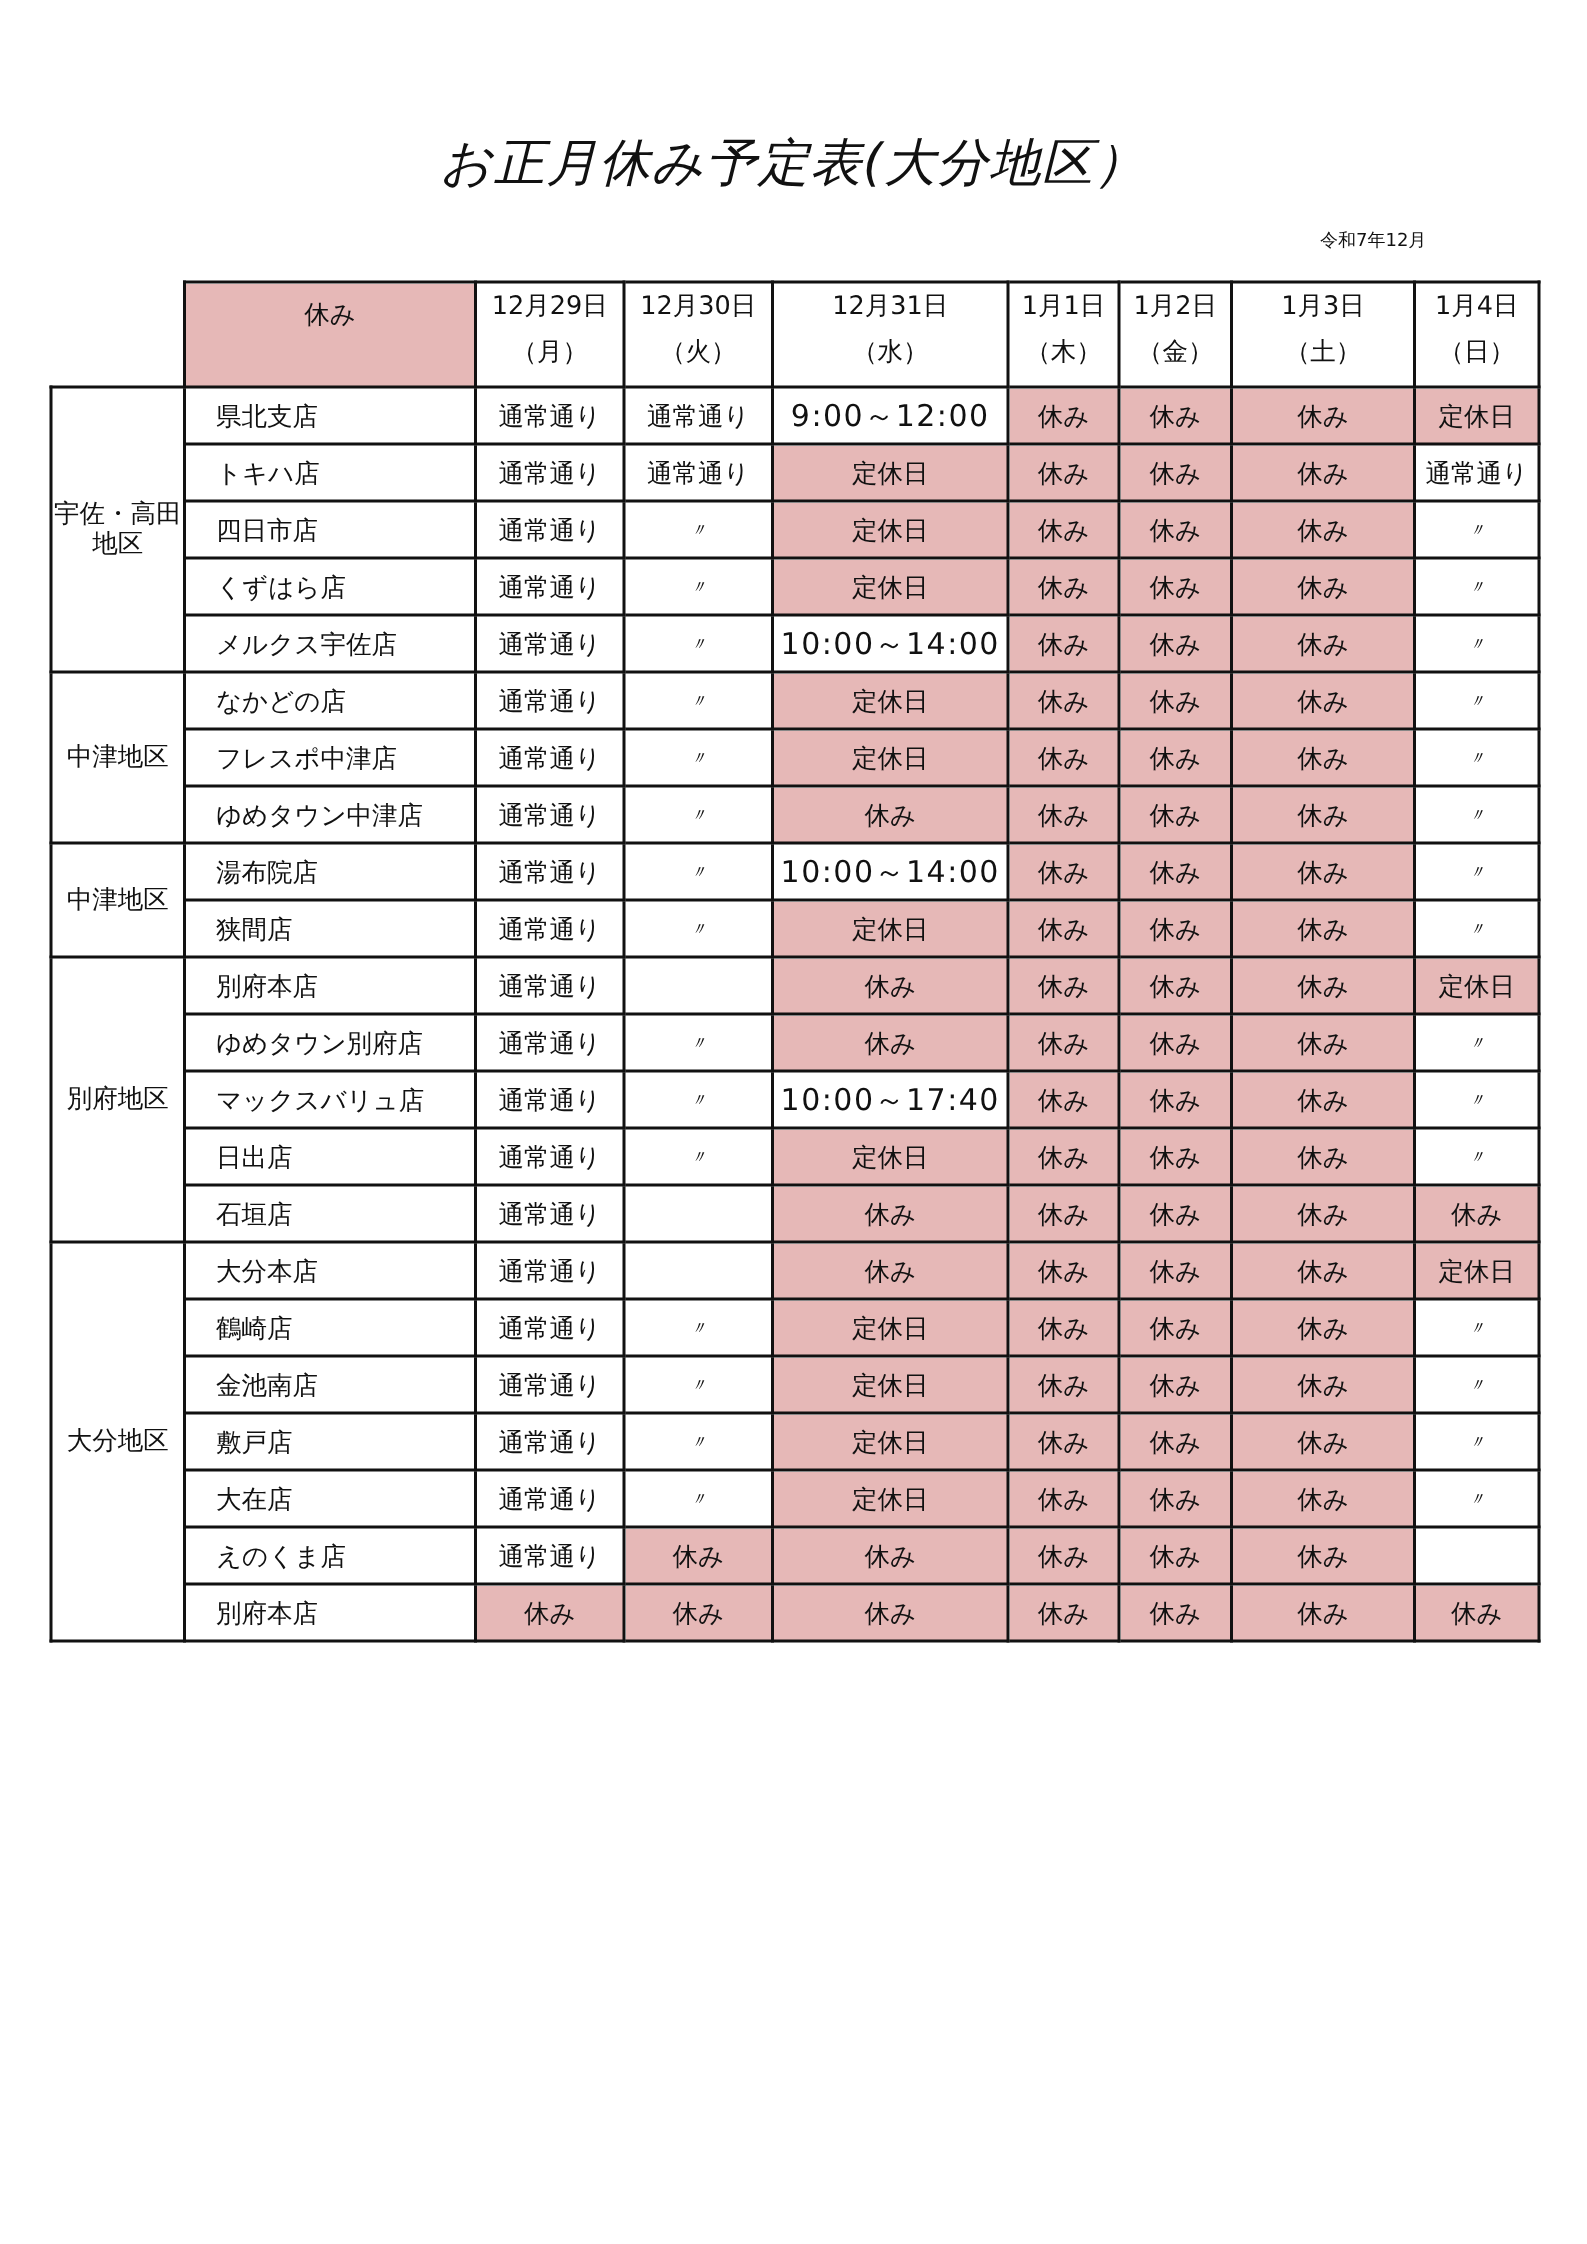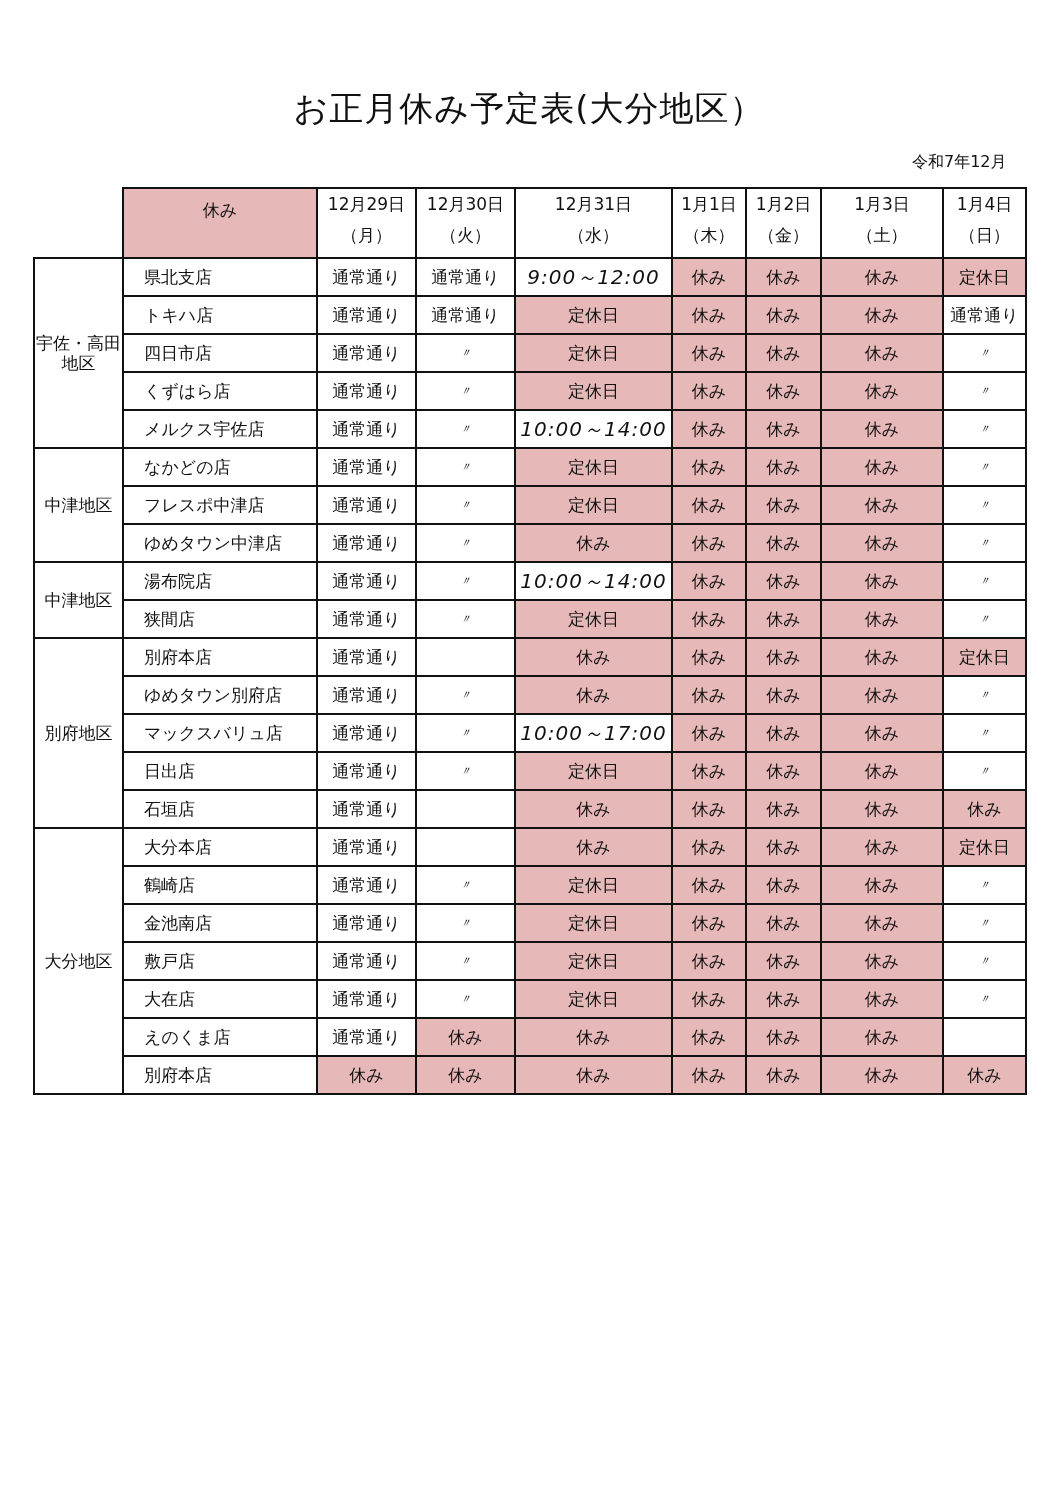--- a/index.html
+++ b/index.html
@@ -1,24 +1,24 @@
 <!DOCTYPE html>
 <html><head>
 <meta charset="utf-8">
 <style>
   html, body { margin: 0; padding: 0; background: #ffffff; }
   body { width: 1058px; height: 1496px; position: relative; font-family: "DejaVu Sans", "Liberation Sans", sans-serif; color: #111; }
-  .title { position: absolute; left: 0; width: 1058px; top: 86px; text-align: center; font-size: 34px; letter-spacing: 1px; }
-  .date { position: absolute; left: 912px; top: 152px; font-size: 16px; }
+  .title { position: absolute; left: 0; width: 1058px; top: 86px; text-align: center; font-size: 34px; letter-spacing: 1px; font-style: italic; }
+  .date { position: absolute; left: 880px; top: 152px; font-size: 12px; }
   table { position: absolute; left: 33px; top: 187px; border-collapse: collapse; table-layout: fixed; }
   td { border: 2px solid #111; padding: 0; font-size: 17px; text-align: center; vertical-align: middle; height: 36px; white-space: nowrap; overflow: hidden; }
   td.store { text-align: left; padding-left: 20px; }
   td.area { font-size: 17px; line-height: 20px; white-space: normal; text-align: center; }
   td.pink { background: #e6b8b7; }
-  td.time { font-size: 20px; letter-spacing: 1px; font-style: italic; }
+  td.time { font-size: 20px; letter-spacing: 1px; }
   td.ditto { font-size: 12px; font-style: italic; }
   td.blank-corner { border: none; }
   td.hdr { height: 62px; font-size: 17px; line-height: 31px; vertical-align: top; }
   td.legend { vertical-align: top; padding-top: 6px; }
 </style>
 </head>
 <body>
 
 <div class="title">お正月休み予定表(大分地区）</div>
 <div class="date">令和7年12月</div>
@@ -192,21 +192,21 @@
         <td class="pink">休み</td>
         <td class="pink">休み</td>
         <td class="pink">休み</td>
         <td class="pink">休み</td>
         <td class="ditto">〃</td>
       </tr>
       <tr>
         <td class="store">マックスバリュ店</td>
         <td class="">通常通り</td>
         <td class="ditto">〃</td>
-        <td class="time">10:00～17:00</td>
+        <td class="time">10:00～17:40</td>
         <td class="pink">休み</td>
         <td class="pink">休み</td>
         <td class="pink">休み</td>
         <td class="ditto">〃</td>
       </tr>
       <tr>
         <td class="store">日出店</td>
         <td class="">通常通り</td>
         <td class="ditto">〃</td>
         <td class="pink">定休日</td>

